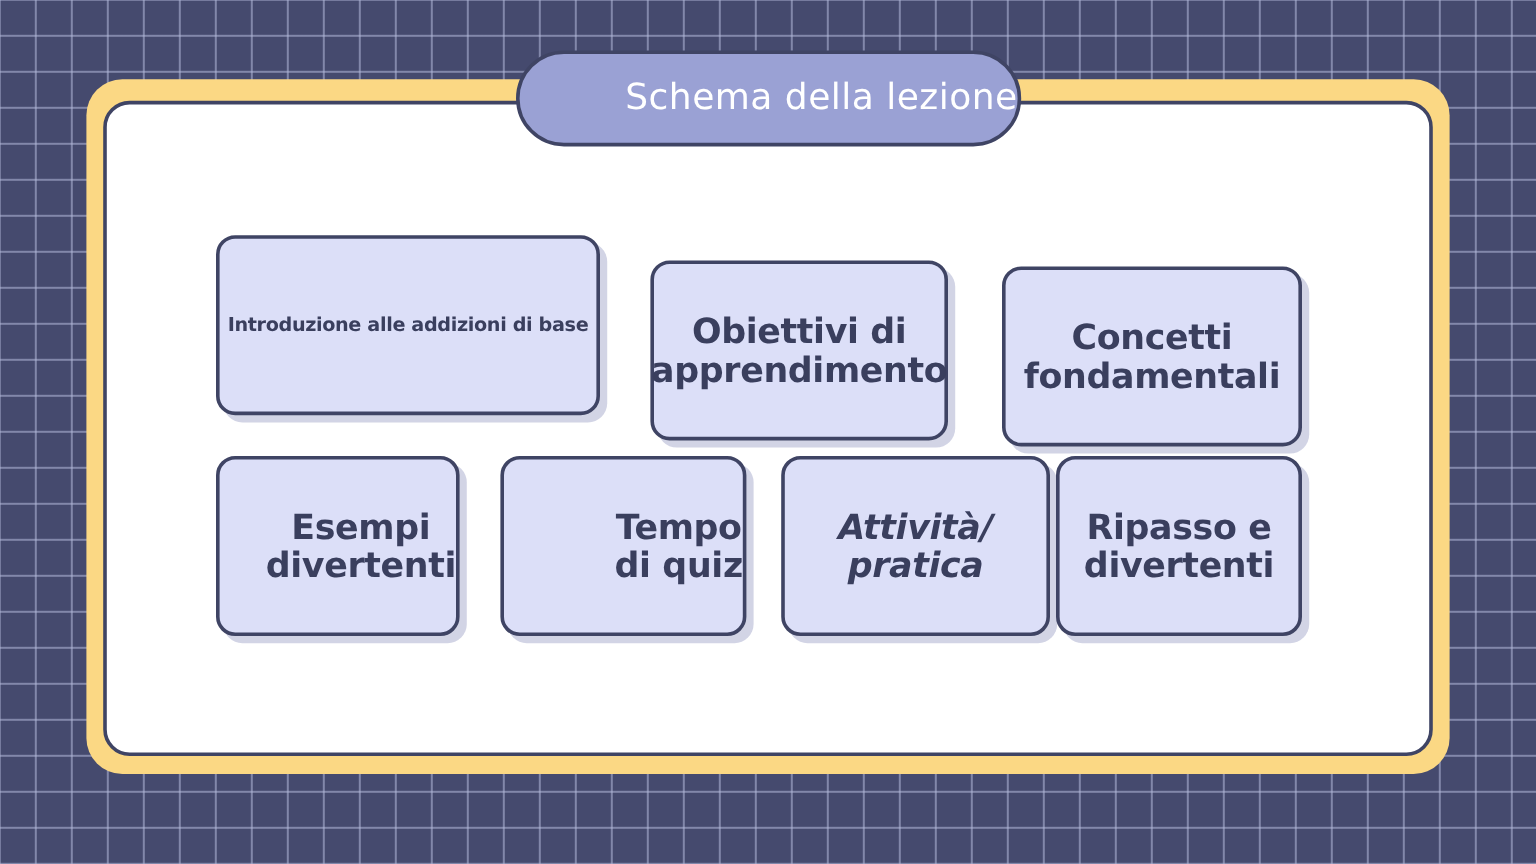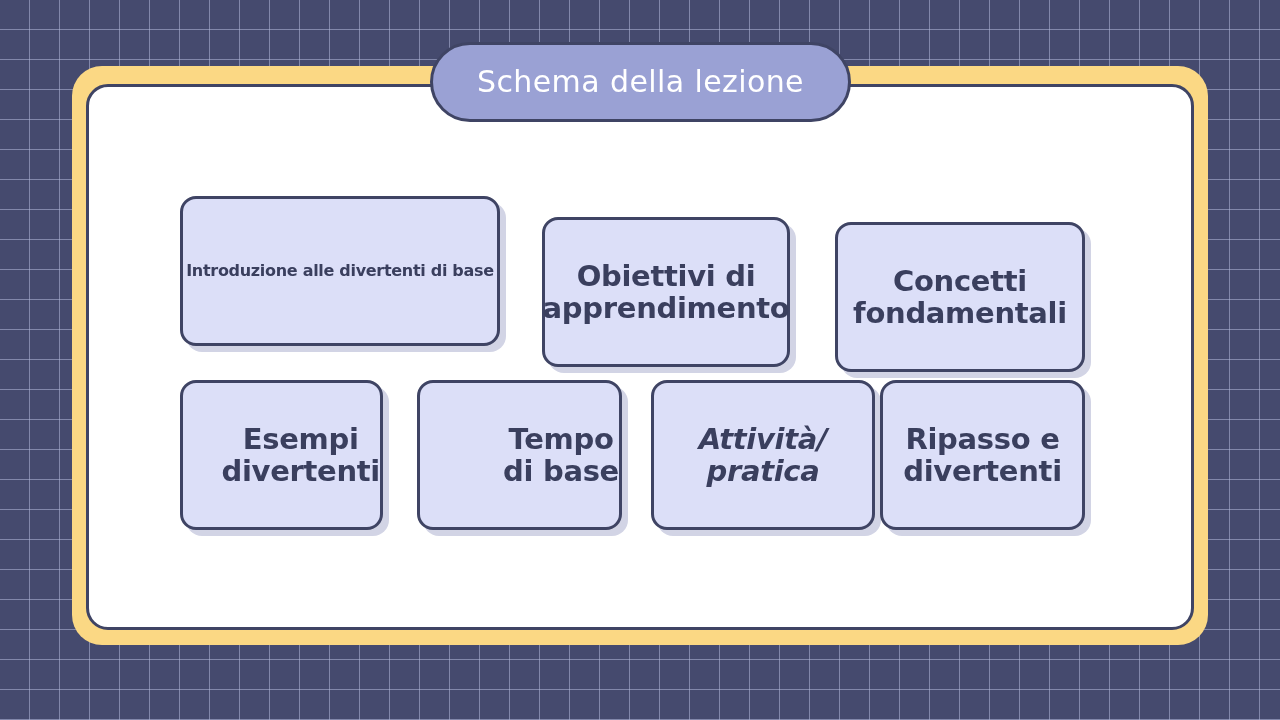--- a/index.html
+++ b/index.html
@@ -62,21 +62,21 @@
     left: 430px;
     top: 42px;
     width: 421px;
     height: 80px;
     box-sizing: border-box;
     background: #9aa1d4;
     border: 3px solid #3f4464;
     border-radius: 40px;
     display: flex;
     align-items: center;
-    justify-content: center;
+    justify-content: flex-end;
     z-index: 5;
   }
   #title-pill .title-text {
     color: #ffffff;
     font-family: "DejaVu Sans", sans-serif;
     font-size: 30px;
     font-weight: 400;
     letter-spacing: 0.4px;
     white-space: nowrap;
     line-height: 1;
@@ -132,37 +132,37 @@
 
   <div id="frame"></div>
 
   <div id="panel"></div>
 
   <div id="title-pill">
     <span class="title-text">Schema della lezione</span>
   </div>
 
   <div class="card" id="card-1">
-    <span class="card-label">Introduzione alle divertenti di base</span>
+    <span class="card-label">Introduzione alle addizioni di base</span>
   </div>
 
   <div class="card" id="card-2">
     <span class="card-label"><span>Obiettivi di</span><br><span>apprendimento</span></span>
   </div>
 
   <div class="card" id="card-3">
     <span class="card-label"><span>Concetti</span><br><span>fondamentali</span></span>
   </div>
 
   <div class="card" id="card-4">
     <span class="card-label"><span>Esempi</span><br><span>divertenti</span></span>
   </div>
 
   <div class="card" id="card-5">
-    <span class="card-label"><span>Tempo</span><br><span>di base</span></span>
+    <span class="card-label"><span>Tempo</span><br><span>di quiz</span></span>
   </div>
 
   <div class="card" id="card-6">
     <span class="card-label"><span>Attività/</span><br><span>pratica</span></span>
   </div>
 
   <div class="card" id="card-7">
     <span class="card-label"><span>Ripasso e</span><br><span>divertenti</span></span>
   </div>
 

